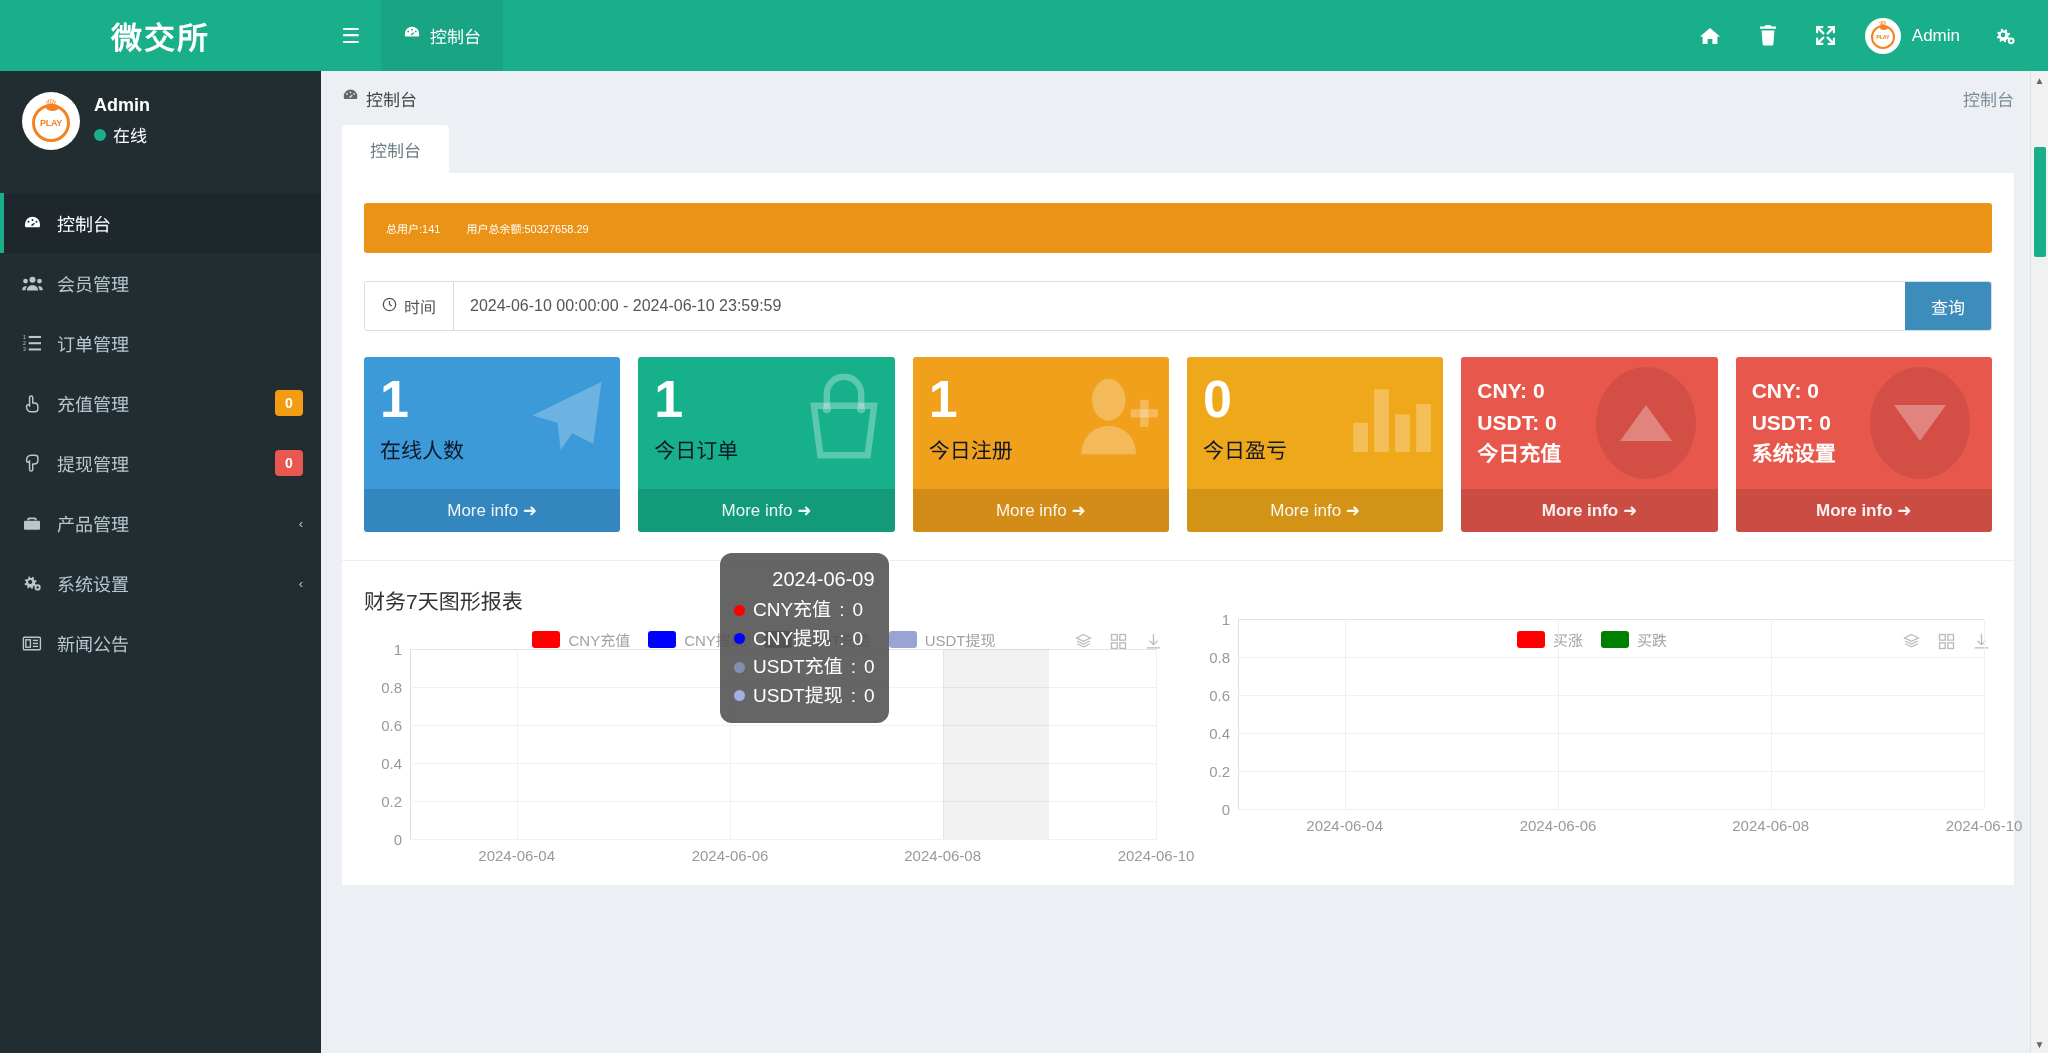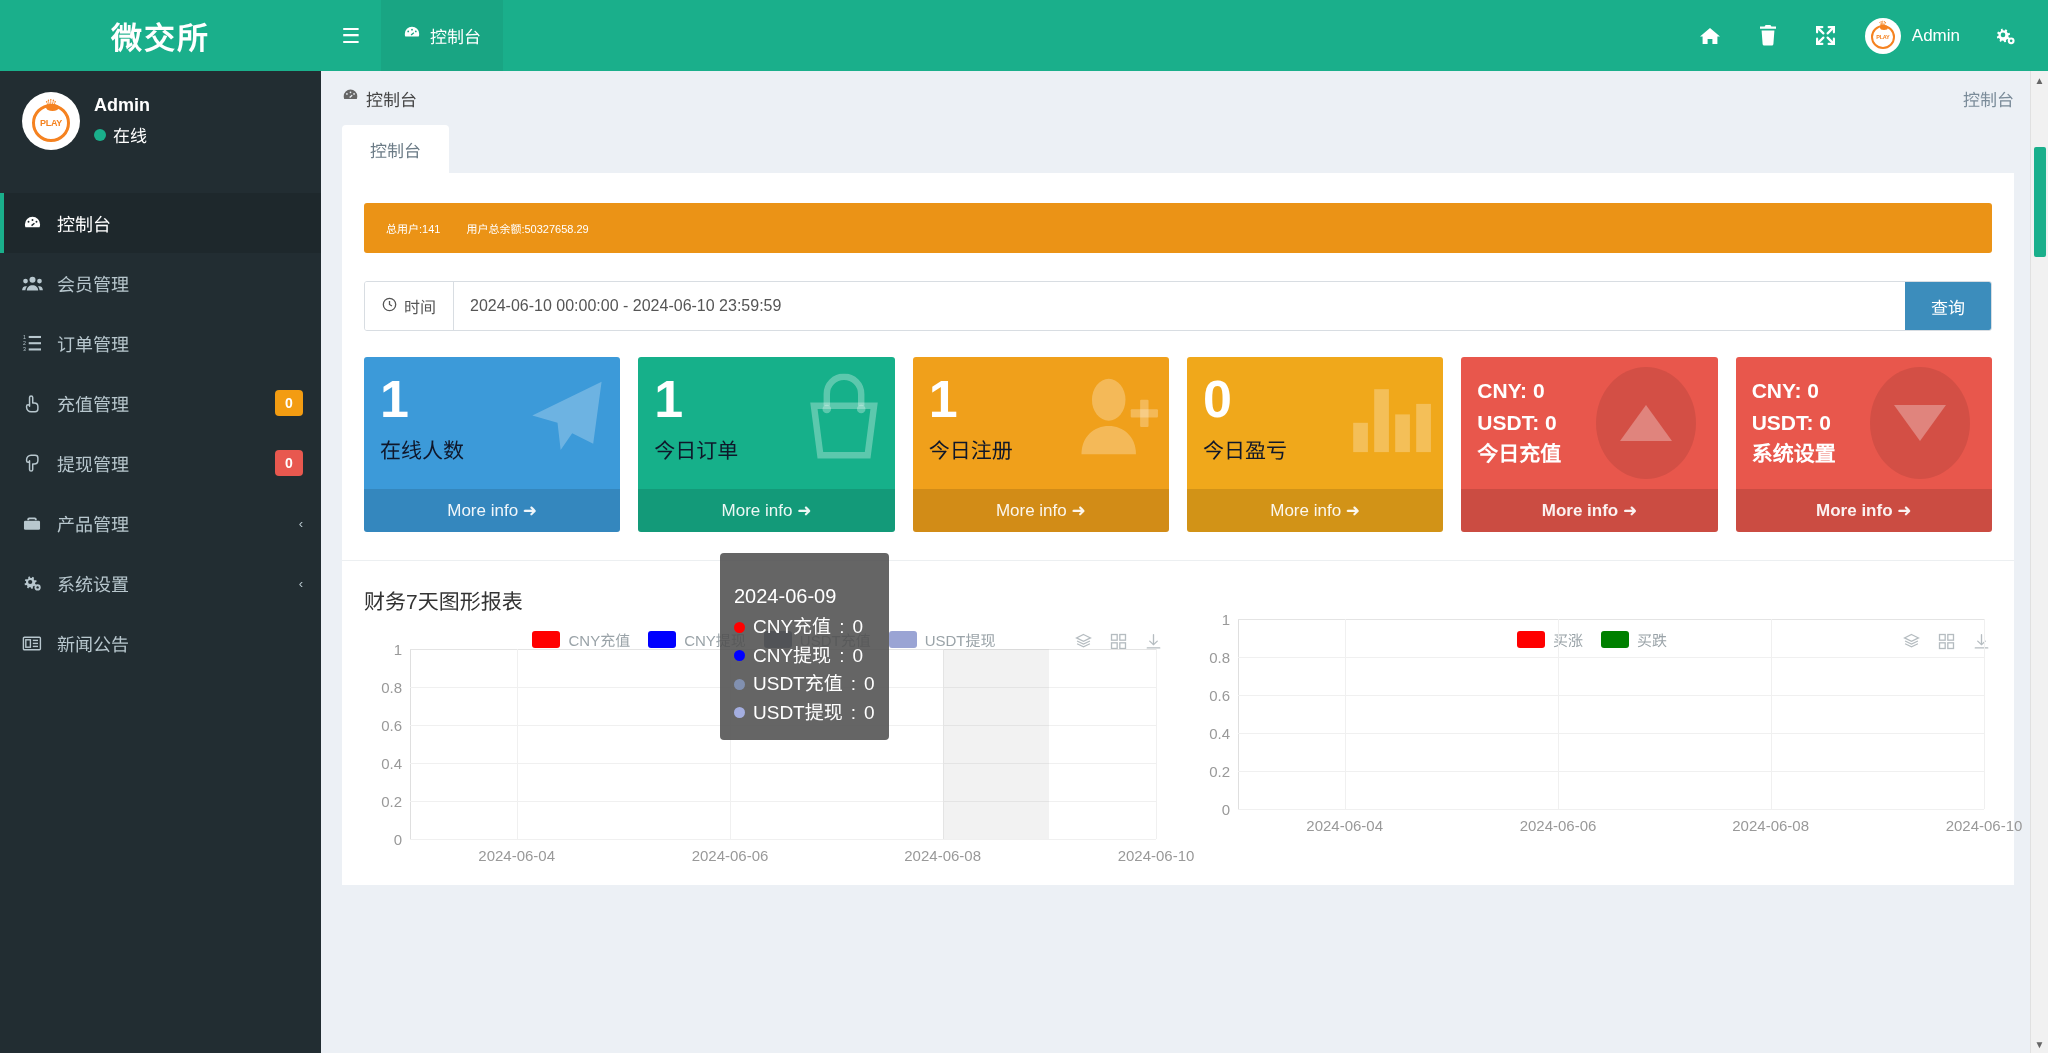--- a/index.html
+++ b/index.html
@@ -235,22 +235,22 @@
   .xtick {
     position: absolute; top: calc(100% + 8px); font-size: 15px;
     color: #999; transform: translateX(-50%); white-space: nowrap;
   }
   .hover-band {
     position: absolute; top: 0; bottom: 0; background: rgba(150,150,150,0.12);
   }
 
   .tooltip {
     position: absolute; background: rgba(80,80,80,0.88); color: #fff;
-    border-radius: 4px; padding: 28px 14px 13px 14px; z-index: 50;
-    font-size: 19px; line-height: 1.5; min-width: 148px;
+    border-radius: 12px; padding: 11px 14px 13px 14px; z-index: 50;
+    font-size: 19px; line-height: 1.5; min-width: 148px; text-align: right;
   }
   .tt-title { font-size: 20px; margin-bottom: 2px; }
   .tt-row { display: flex; align-items: center; gap: 8px; white-space: nowrap; }
   .tt-dot { width: 11px; height: 11px; border-radius: 50%; flex-shrink: 0; }
 
   
   .scrollbar {
     position: absolute; right: 0; top: 71px; width: 18px; bottom: 0;
     background: #f1f1f1; border-left: 1px solid #e0e0e0;
   }

